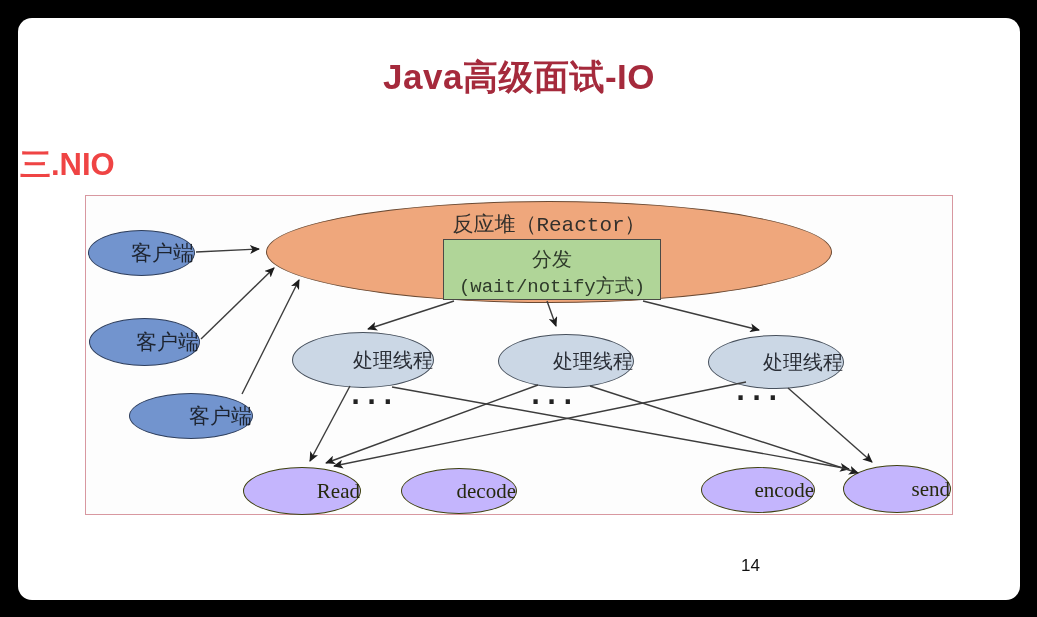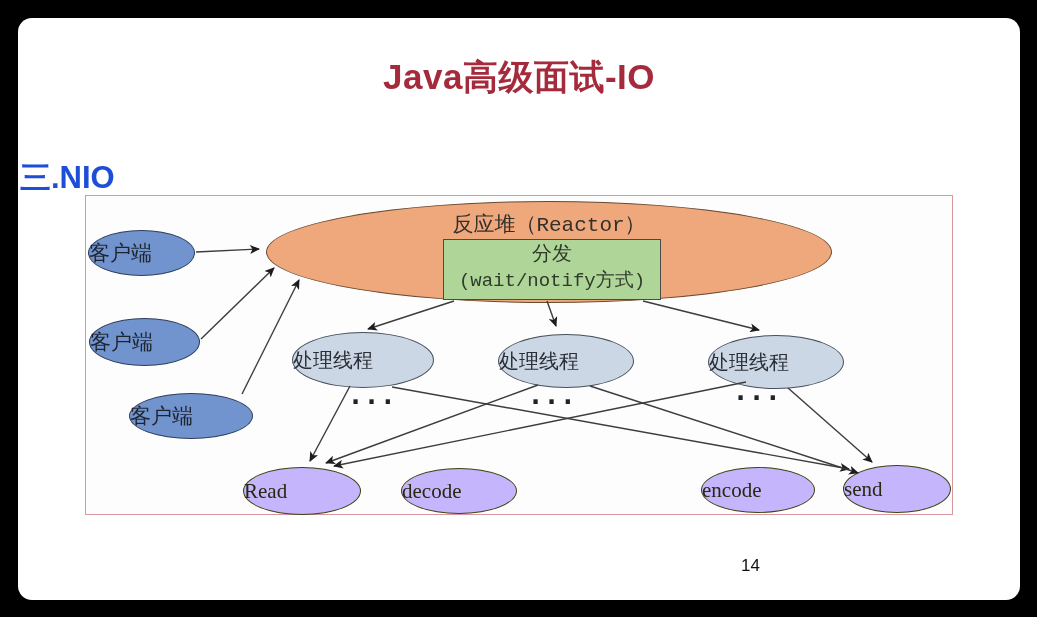--- a/index.html
+++ b/index.html
@@ -12,29 +12,29 @@
   }
 
   .slide-title {
     position: absolute; left: 0; top: 36px; width: 100%;
     text-align: center; font-size: 35px; font-weight: bold;
     color: #A52A3C; letter-spacing: 0.5px;
   }
 
   .section-heading {
     position: absolute; left: 2px; top: 126px;
-    font-size: 31px; font-weight: bold; color: #1d4ed8; margin-top: 13px;
+    font-size: 31px; font-weight: bold; color: #ef4444;
   }
 
   .diagram {
     position: absolute; left: 67px; top: 177px; width: 868px; height: 320px;
     border: 1px solid #D898A0; background: #fdfdfd;
   }
 
-  .shape { position: absolute; display: flex; align-items: center; justify-content: flex-start; }
+  .shape { position: absolute; display: flex; align-items: center; justify-content: flex-end; }
 
   .ellipse { border-radius: 50%; }
 
   .reactor-ellipse {
     left: 180px; top: 5px; width: 566px; height: 102px;
     background: #EFA77C; border: 1.6px solid #6b4a33;
     align-items: flex-start; justify-content: center;
   }
   .reactor-label {
     margin-top: 8px; font-size: 21px; color: #33302c;

